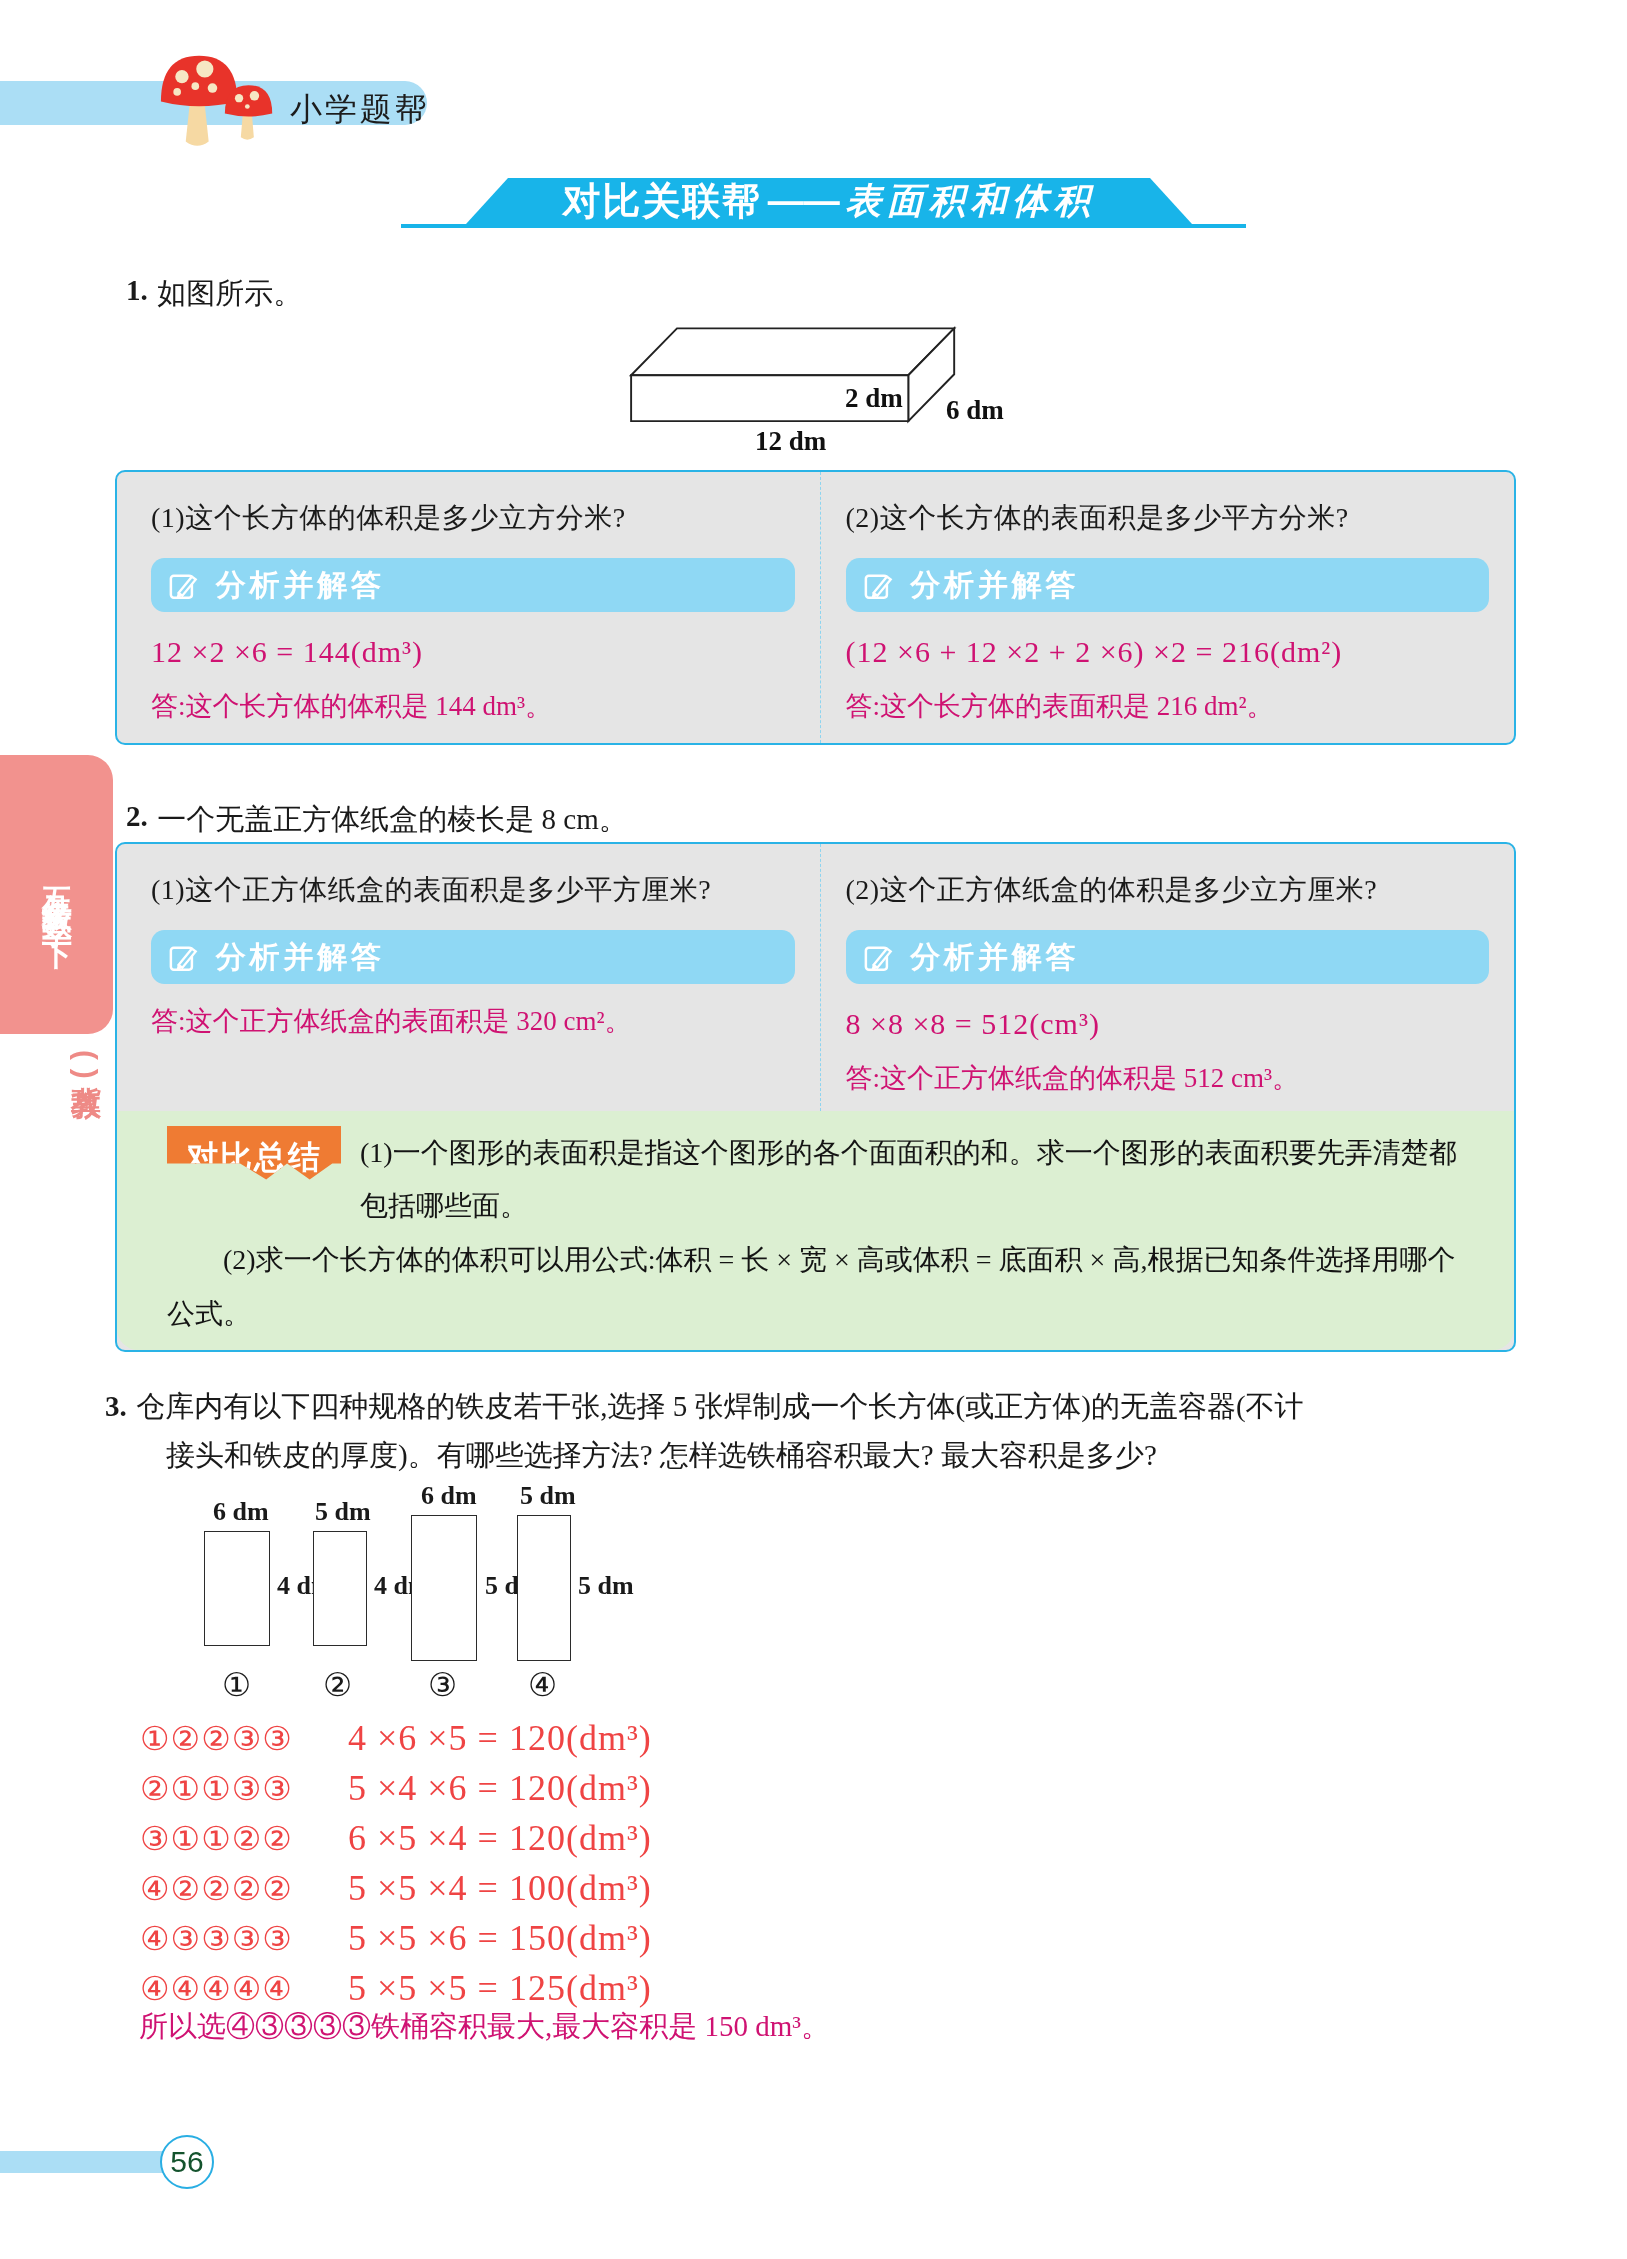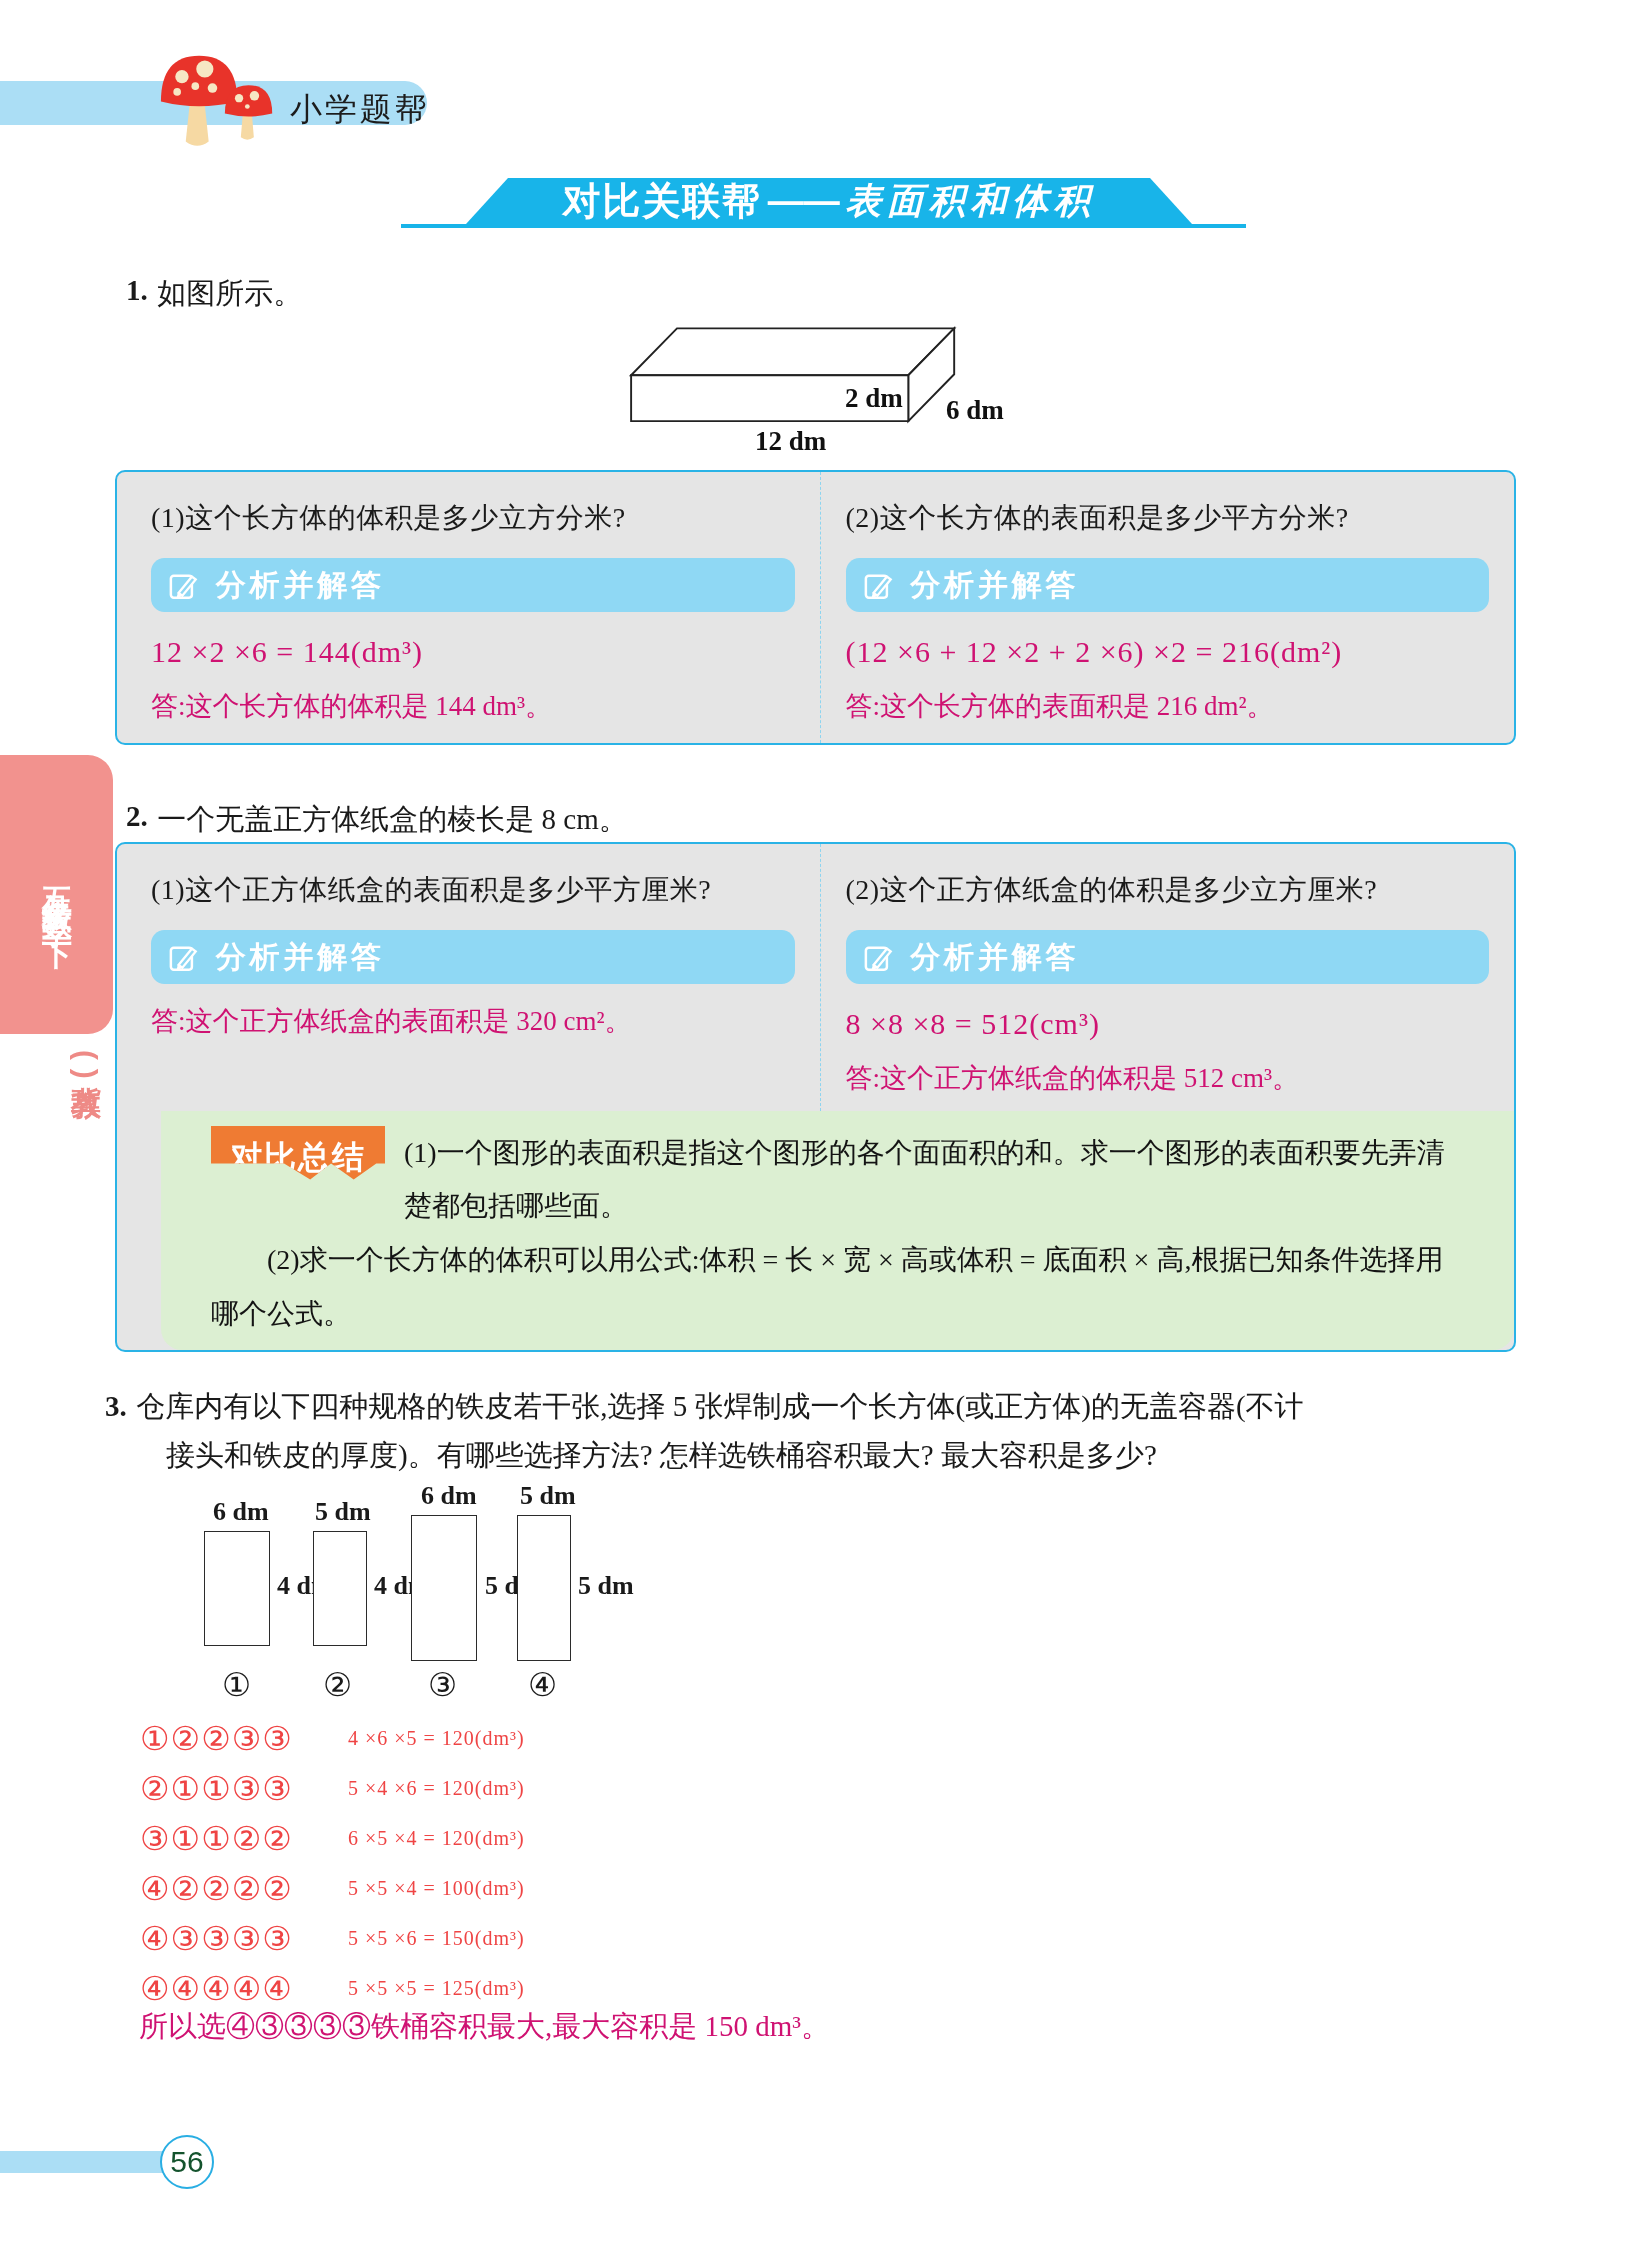--- a/index.html
+++ b/index.html
@@ -53,38 +53,38 @@
   .qa-q { font-size:28px; letter-spacing:0.5px; }
   .qa-banner { margin-top:21px; height:54px; background:#8fd8f4; border-radius:13.4px;
     display:flex; align-items:center; padding-left:17px; gap:15.3px; }
   .qa-banner-label { color:#fff; font-weight:bold; font-size:30px; letter-spacing:3.8px;
     font-family:"Liberation Sans", sans-serif; }
   .qa-eq  { margin-top:23px; font-size:30px; color:#cf1272; letter-spacing:1px; }
   .qa-ans { margin-top:19px; font-size:27px; color:#cf1272; }
 
   
   .summary { flex:1; background:#dcefd2; border-radius:0 0 21px 21px;
-    padding:14.3px 54px 9.6px 50px; font-size:28px; line-height:1.92; color:#141414;margin-left:44px; }
+    padding:14.3px 54px 9.6px 50px; font-size:28px; line-height:1.92; color:#141414; }
   .ribbon { float:left; width:174px; height:54px; background:#ef7b33; color:#fff;
     clip-path:polygon(0 0,100% 0,100% 70%,95% 70%,82% 100%,69% 70%,57% 100%,42% 70%,0 70%);
     display:flex; justify-content:center; padding-top:1.9px; margin-right:19px;
     font-family:"Liberation Sans", sans-serif; font-weight:bold; font-size:32px; letter-spacing:1.9px; }
   .summary-p2 { text-indent:2em; }
 
   
   .sheet-rect { position:absolute; border:1.9px solid #2b2b2b; background:#fff; }
   .sheet-top  { position:absolute; font-weight:bold; font-size:26px; }
   .sheet-side { position:absolute; font-weight:bold; font-size:26px; }
   .sheet-num  { position:absolute; font-size:32.5px; }
 
   
   .combos { position:absolute; left:140px; top:1713px; color:#ef4444; }
   .combo-row { display:flex; align-items:center; height:50px; }
   .combo-circles { font-size:33px; width:208px; letter-spacing:1px; }
-  .combo-eq { font-size:20px; letter-spacing:1px; }
+  .combo-eq { font-size:36px; letter-spacing:1px; }
   .conclusion { position:absolute; left:139px; top:2007px; font-size:29px; color:#cf1272; }
 
   
   .side-tab { position:absolute; left:0; top:755px; width:113px; height:279px;
     background:#f2928e; border-radius:0 25px 25px 0;
     display:flex; align-items:center; justify-content:center; }
   .side-tab span { writing-mode:vertical-rl; color:#fff; font-weight:bold; font-size:30px;
     letter-spacing:7.6px; font-family:"Liberation Sans", sans-serif; }
   .side-edition { position:absolute; left:65px; top:1050px; writing-mode:vertical-rl;
     color:#ee8a86; font-weight:bold; font-size:30px; letter-spacing:2.9px;

